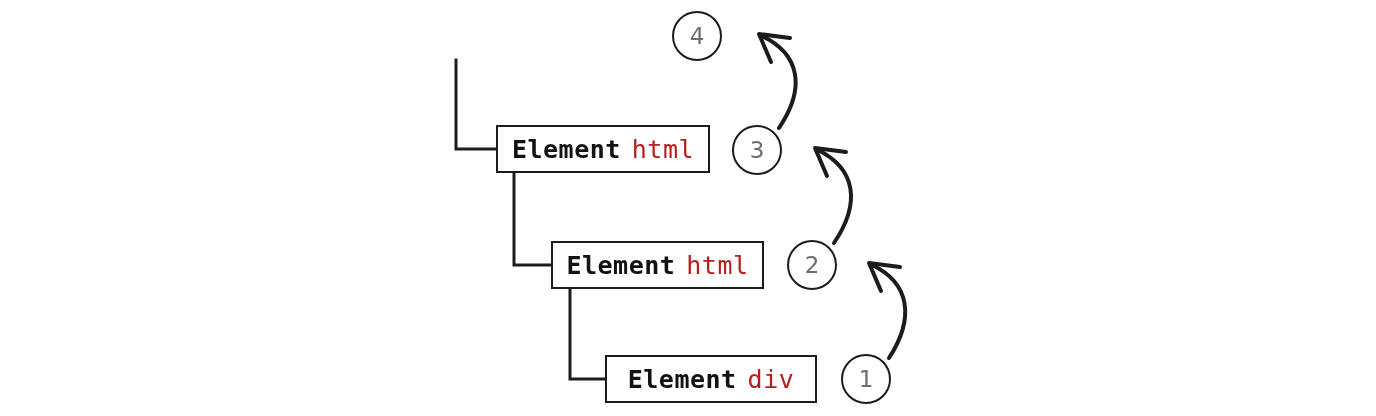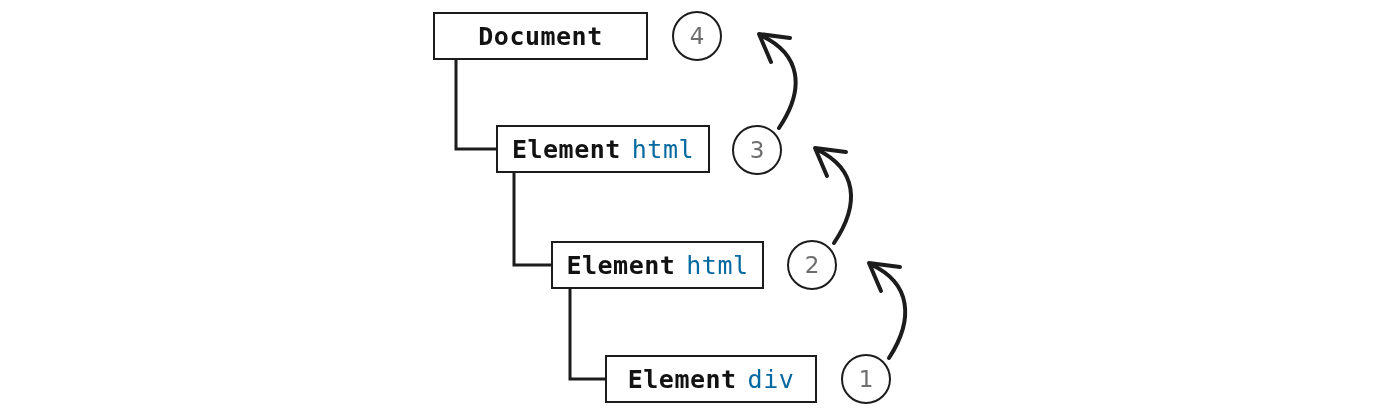--- a/index.html
+++ b/index.html
@@ -34,21 +34,21 @@
   .node-label {
     font-family: "DejaVu Sans Mono", monospace;
     font-weight: bold;
     color: #121212;
     font-size: 25px;
     letter-spacing: 0.5px;
   }
   .node-tag {
     font-family: "DejaVu Sans Mono", monospace;
     font-weight: normal;
-    color: #0369a1;
+    color: #b91c1c;
     font-size: 25px;
     letter-spacing: 0.5px;
     margin-left: 11px;
   }
   .step-circle {
     position: absolute;
     box-sizing: border-box;
     border: 2px solid #1c1c1c;
     border-radius: 50%;
     background: #ffffff;
@@ -92,23 +92,20 @@
       <path d="M 834 243 C 861 203 856 169 818 150"></path>
       <path d="M 779 128 C 806 88 800 54 762 36"></path>
     </g>
     <g fill="none" stroke="#1c1c1c" stroke-width="4" stroke-linecap="round" stroke-linejoin="round">
       <polyline points="900,267 869,263 881,291"></polyline>
       <polyline points="846,152 815,148 827,176"></polyline>
       <polyline points="790,38 759,34 771,62"></polyline>
     </g>
   </svg>
 
-  <div class="node-box" style="left:433px; top:12px; width:215px; height:48px;">
-    <span class="node-label">Document</span>
-  </div>
 
   <div class="node-box" style="left:496px; top:125px; width:214px; height:48px;">
     <span class="node-label">Element</span>
     <span class="node-tag">html</span>
   </div>
 
   <div class="node-box" style="left:551px; top:241px; width:213px; height:48px;">
     <span class="node-label">Element</span>
     <span class="node-tag">html</span>
   </div>

